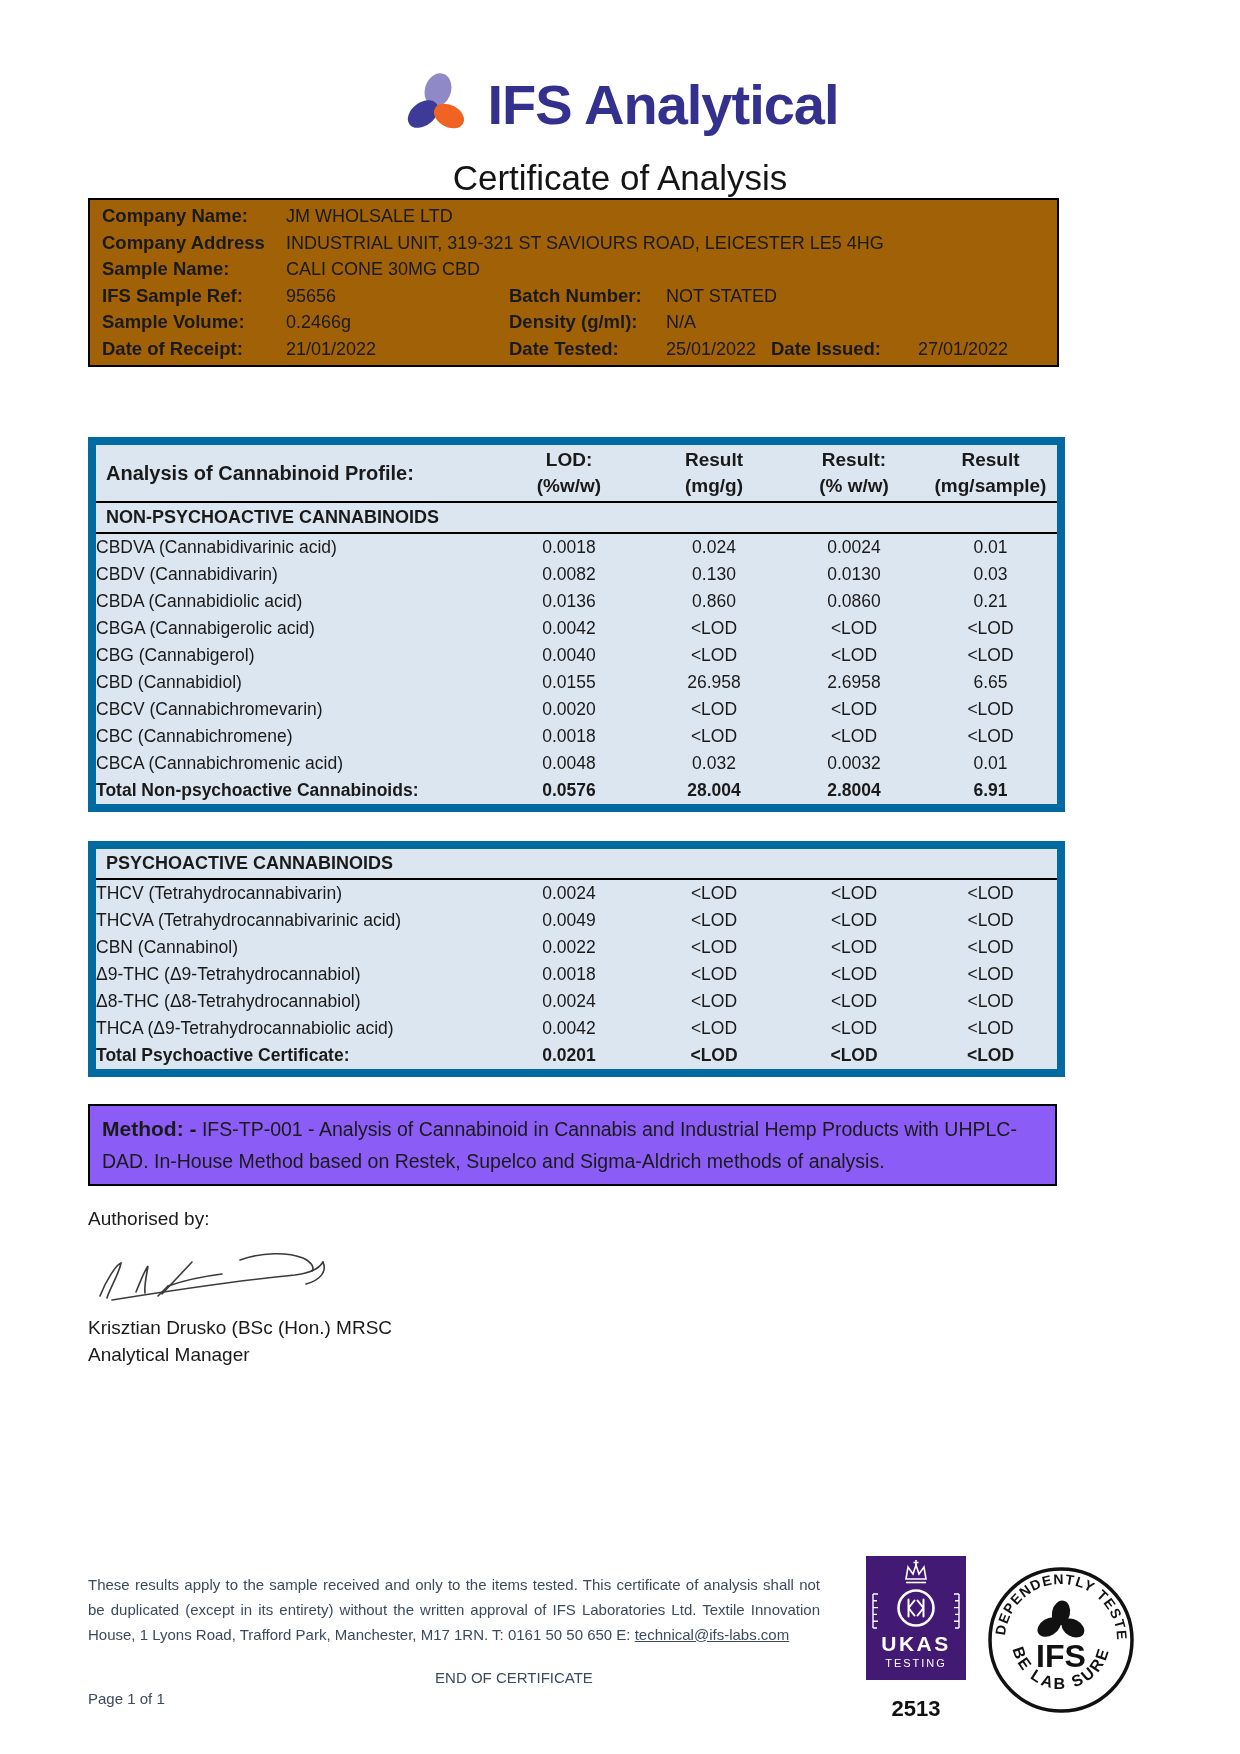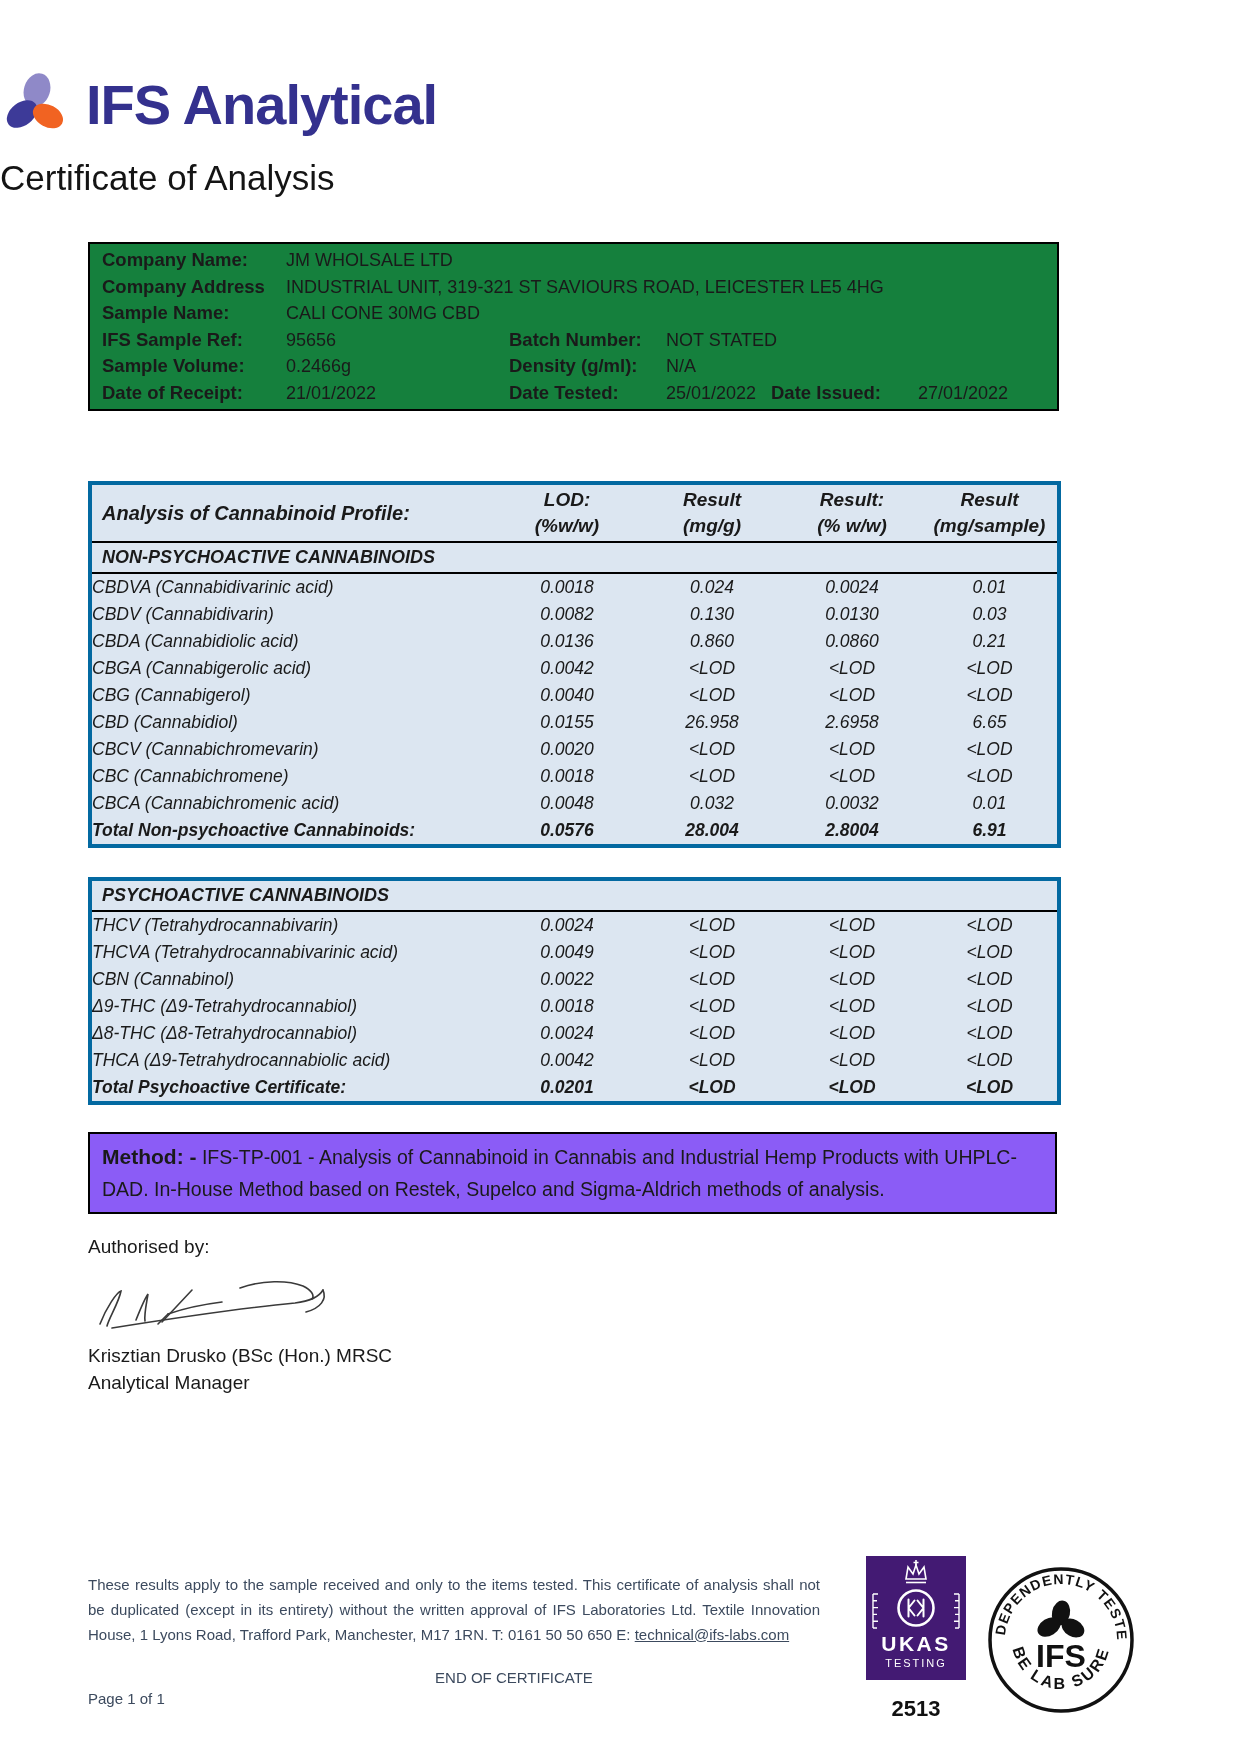--- a/index.html
+++ b/index.html
@@ -2,41 +2,41 @@
 <html><head>
 <meta charset="utf-8">
 <style>
   * { box-sizing: border-box; margin: 0; padding: 0; }
   body {
     width: 1240px; height: 1754px; margin: 0 auto;
     background: #ffffff; position: relative; overflow: hidden;
     font-family: "Liberation Sans", sans-serif; color: #1a1a1a;
   }
   
-  .header { text-align: left; padding-top: 70px; }
+  .header { text-align: center; padding-top: 70px; }
   .brand-row { display: inline-flex; align-items: center; gap: 14px; }
   .brand-name { font-size: 56px; font-weight: bold; color: #34318e; letter-spacing: -1px; }
   .doc-title { margin-top: 16px; font-size: 35px; font-weight: 400; color: #141414; }
 
   .sheet { width: 969px; margin-left: 88px; }
 
   
   .info-table {
-    margin-top: 44px; width: 969px; border: 2px solid #000; border-collapse: collapse;
-    background: #15803d; table-layout: fixed; font-size: 18px;
+    width: 969px; border: 2px solid #000; border-collapse: collapse;
+    background: #a16207; table-layout: fixed; font-size: 18px;
   }
   .info-table td { line-height: 26.5px; vertical-align: middle; white-space: nowrap; overflow: hidden; }
   .info-table td.lbl { font-weight: bold; font-size: 18.5px; padding-left: 12px; }
   .info-table tr:first-child td { padding-top: 3px; }
   .info-table tr:last-child td { padding-bottom: 3px; }
 
   
   .atable {
-    width: 969px; border: 4px solid #0369a1; border-collapse: collapse;
-    background: #dce6f1; table-layout: fixed; font-style: italic;
+    width: 969px; border: 8px solid #0369a1; border-collapse: collapse;
+    background: #dce6f1; table-layout: fixed;
   }
   .atable.first { margin-top: 70px; }
   .atable.second { margin-top: 29px; }
   .atable th, .atable td { font-size: 17.5px; text-align: center; padding: 0; }
   .atable .head-row th { border-bottom: 2px solid #000; font-size: 19px; line-height: 26px; padding: 2px 0; vertical-align: middle; }
   .atable th.t-title { text-align: left; padding-left: 10px; font-size: 20px; }
   .atable .section-row th {
     border-bottom: 2px solid #000; text-align: left; padding-left: 10px;
     font-size: 18px; line-height: 29px;
   }

